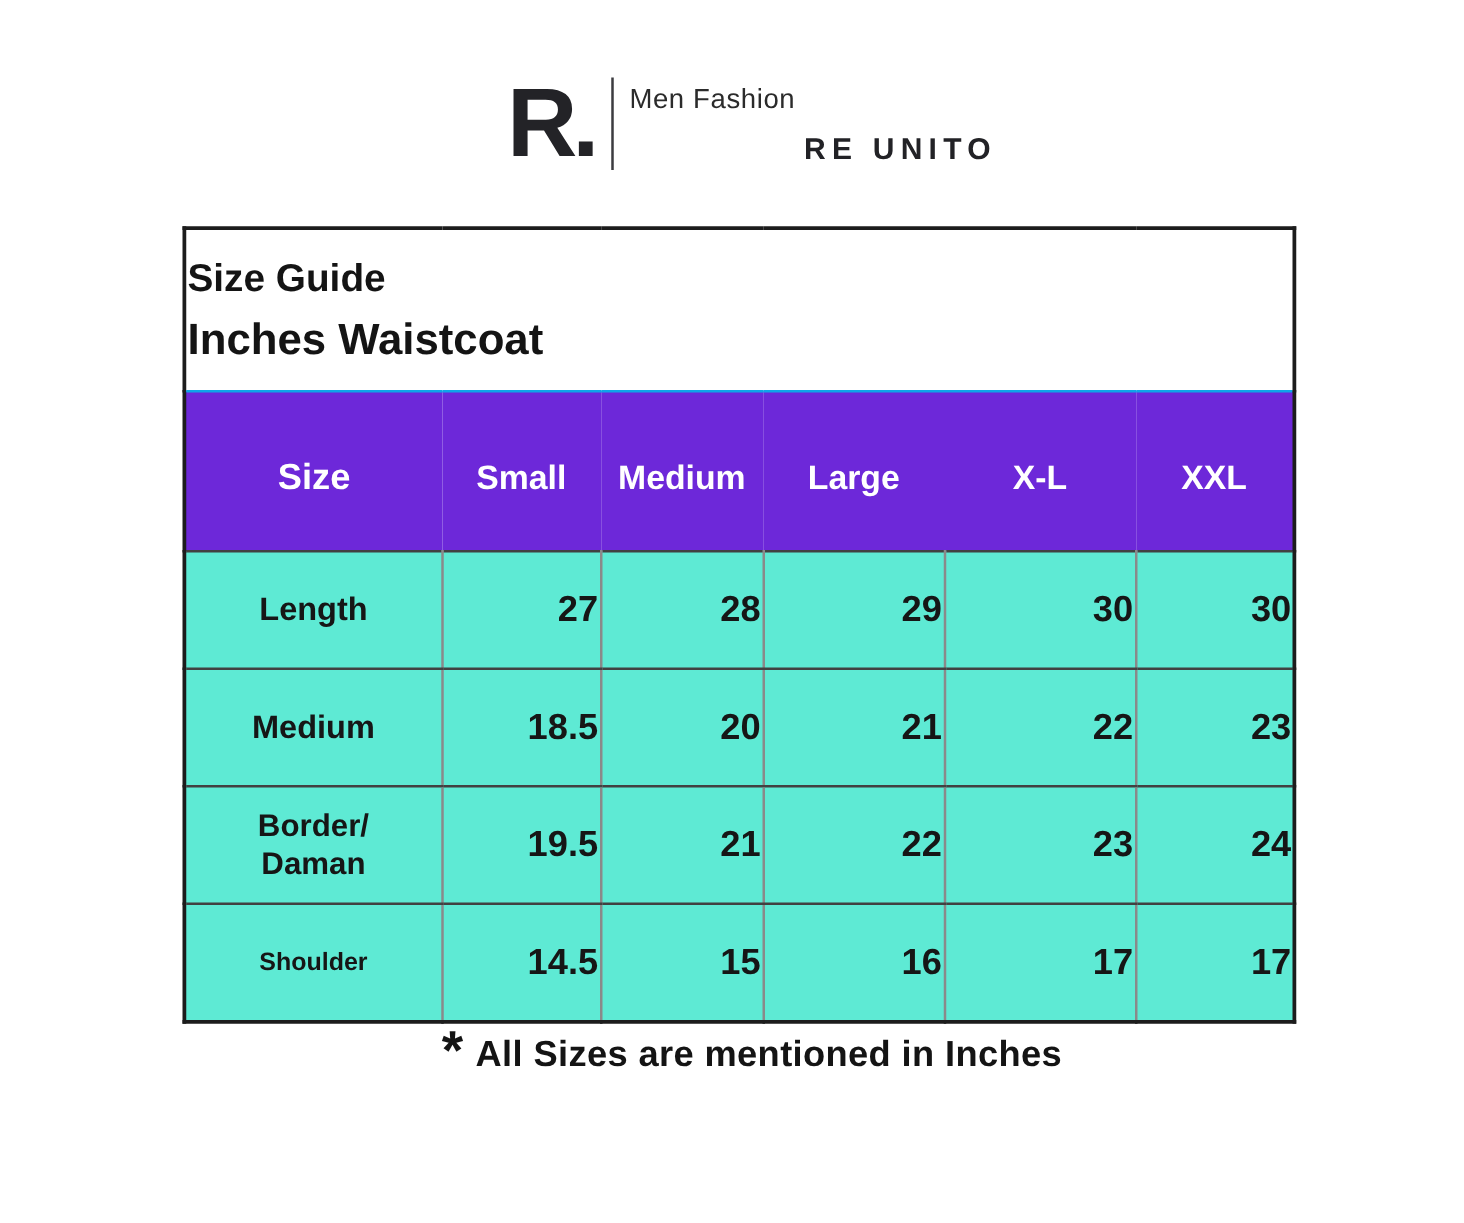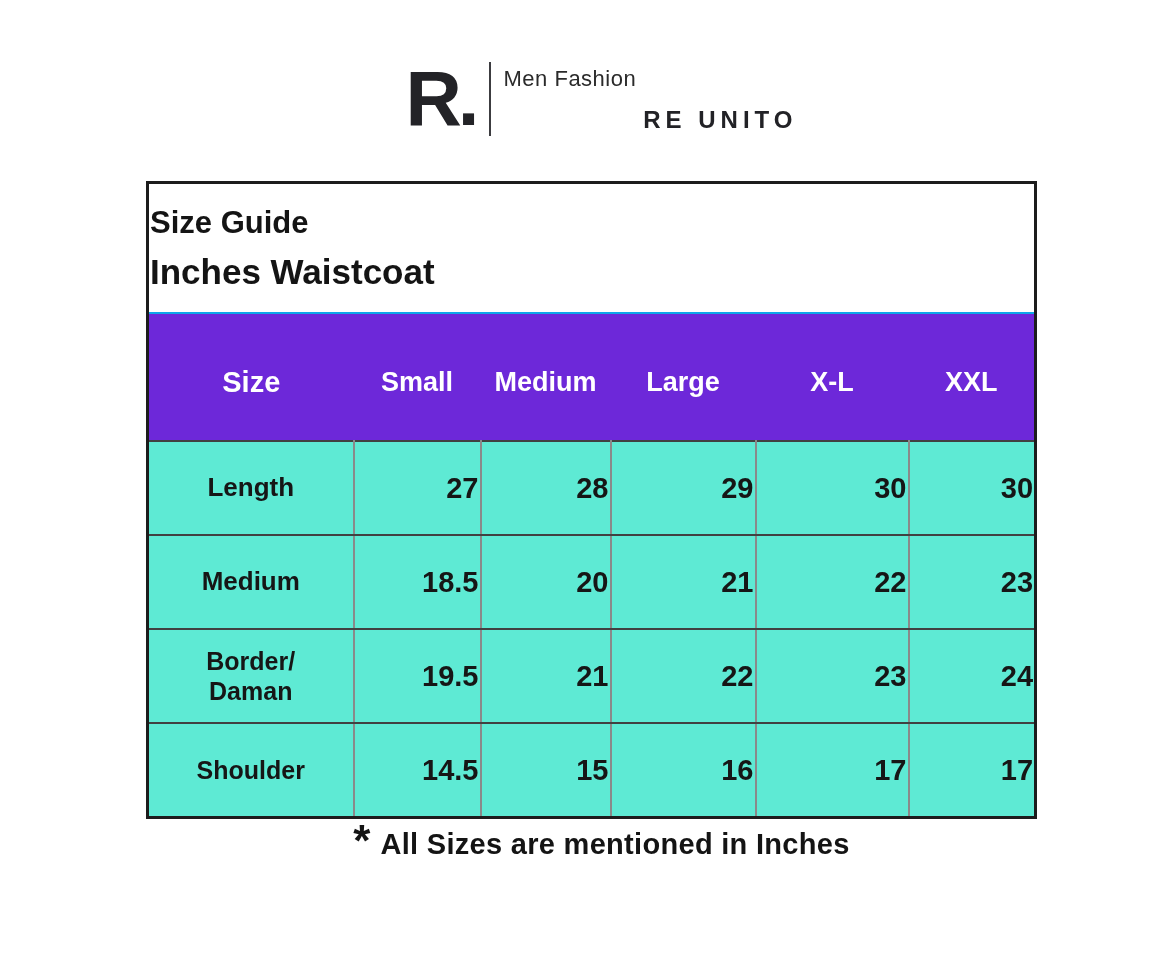--- a/index.html
+++ b/index.html
@@ -112,21 +112,21 @@
     border-bottom: 2px solid #414141;
   }
   td.row-label {
     font-weight: 700;
     font-size: 26px;
     white-space: pre-line;
     line-height: 1.2;
     color: #161616;
   }
   tbody tr:nth-child(3) td.row-label { font-size: 25px; }
-  tbody tr:nth-child(4) td.row-label { font-size: 25px; }
+  tbody tr:nth-child(4) td.row-label { font-size: 20px; }
   td.cell-value {
     font-weight: 700;
     font-size: 29px;
     color: #161616;
     text-align: right;
   }
 
   
   .footnote {
     position: absolute;

